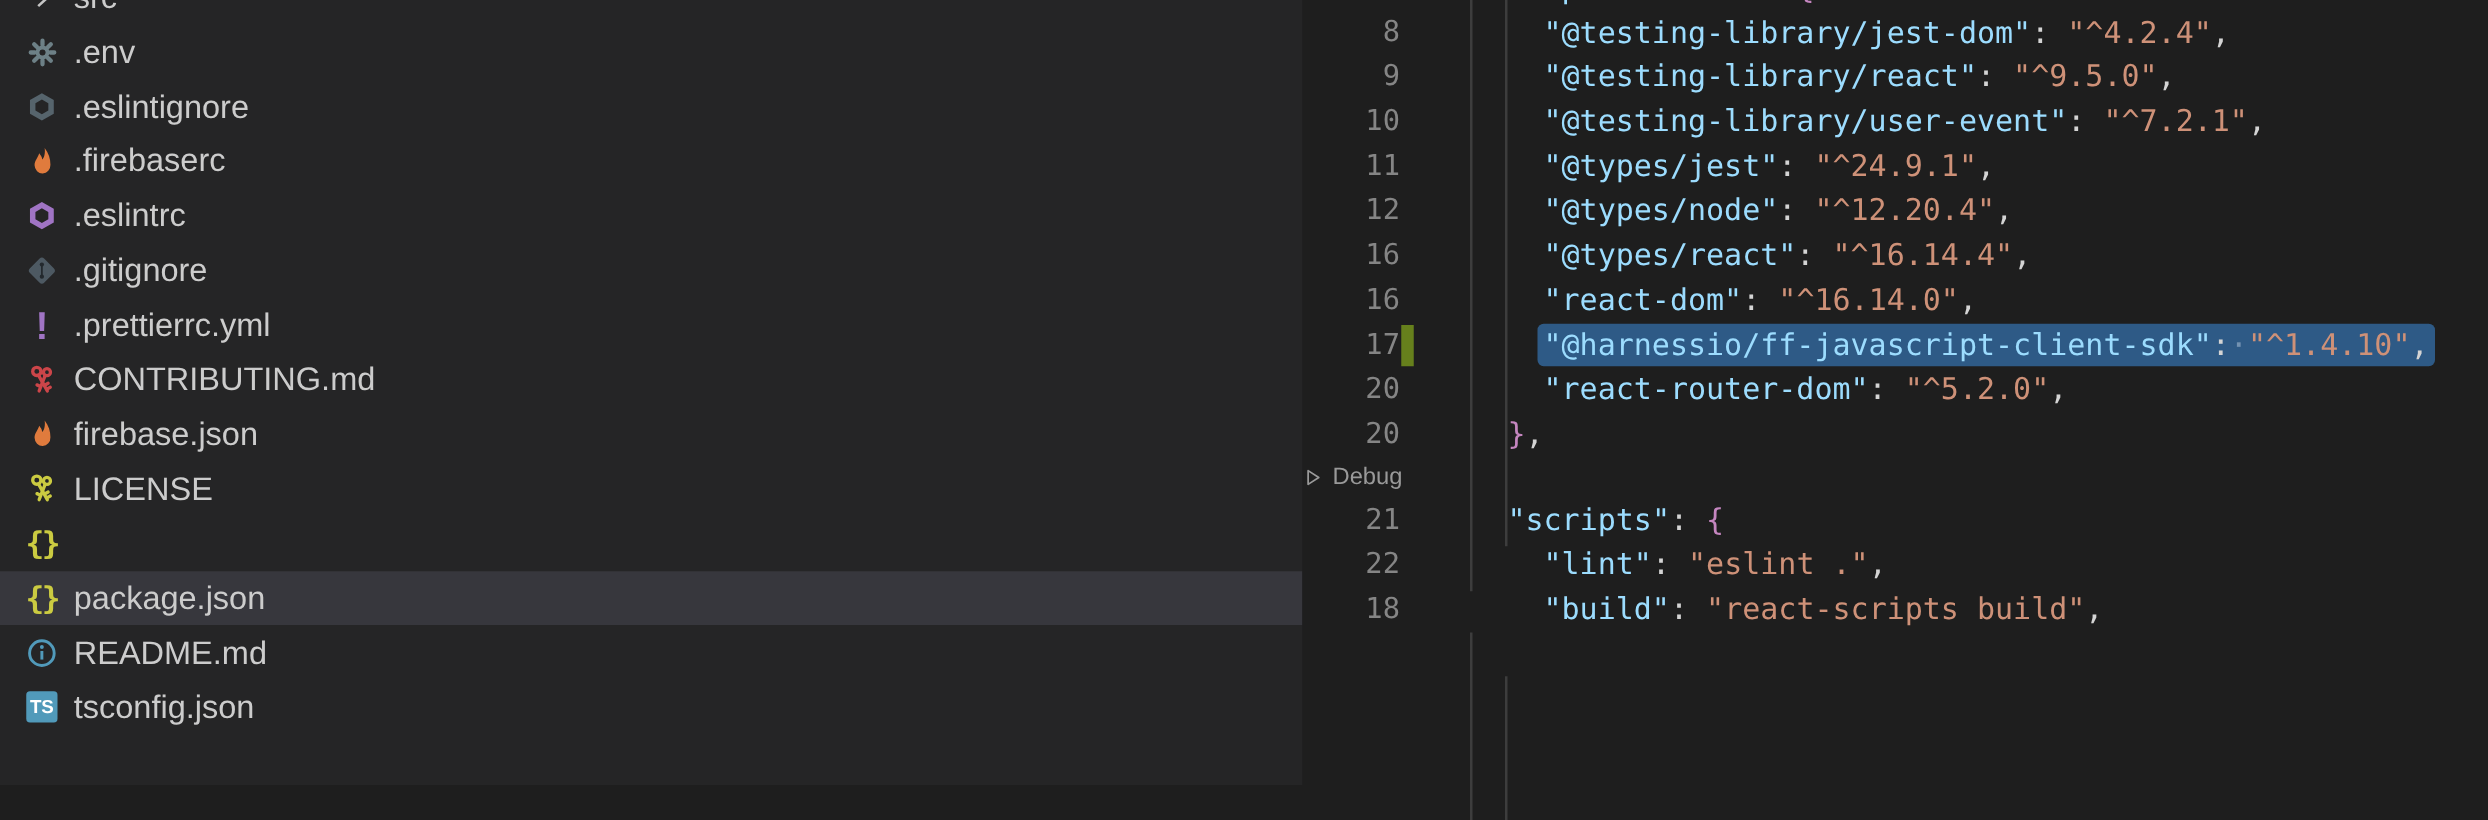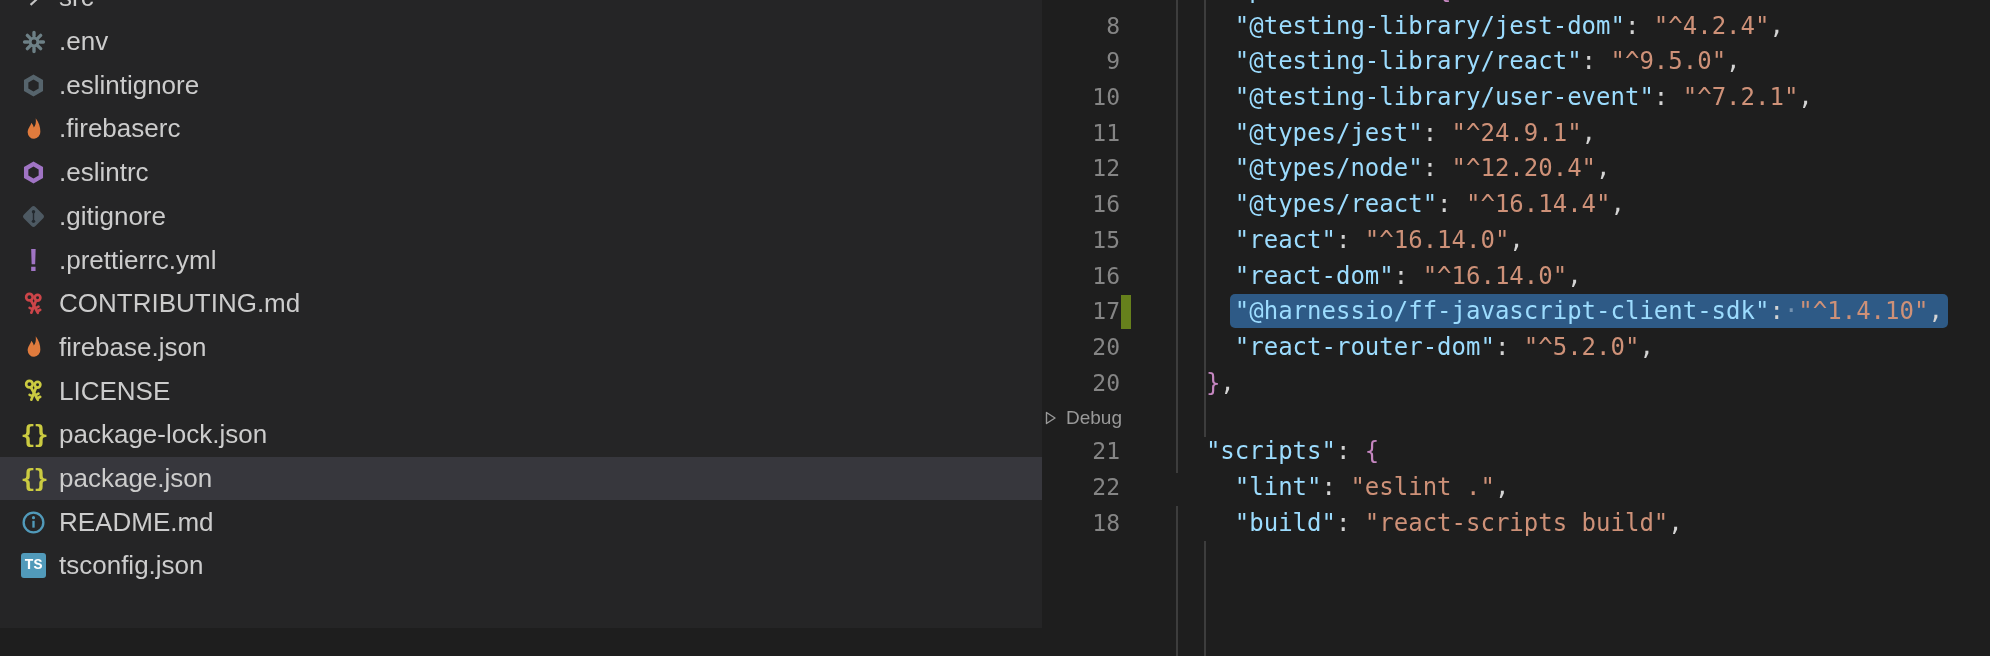--- a/index.html
+++ b/index.html
@@ -11,21 +11,21 @@
   
   .sidebar{position:absolute;left:0;top:0;width:1042px;height:628px;background:#252526;overflow:hidden;}
   .sidebar-rows{position:absolute;top:-24px;left:0;right:0;}
   .srow{position:relative;height:43.71px;display:flex;align-items:center;color:#cccccc;font-size:26px;cursor:pointer;}
   .srow.selected{background:#37373d;}
   .ficon{width:27px;height:27px;margin-left:20px;display:flex;align-items:center;justify-content:center;flex:none;}
   .fname{margin-left:12px;white-space:nowrap;}
   .glyph-braces{font-family:"DejaVu Sans Mono","Liberation Mono",monospace;font-weight:bold;font-size:25px;letter-spacing:-2px;line-height:1;}
   .glyph-exclaim{font-weight:bold;font-size:31px;line-height:1;font-family:"Liberation Sans",sans-serif;}
   .glyph-ts{width:25px;height:25px;border-radius:3px;display:flex;align-items:center;justify-content:center;
-    color:#ffffff;font-size:15px;font-weight:bold;font-family:Liberation Mono, monospace;}
+    color:#ffffff;font-size:15px;font-weight:bold;font-family:Liberation Sans, sans-serif;}
   
   .editor{position:absolute;left:1042px;top:0;width:948px;height:656px;background:#1e1e1e;overflow:hidden;}
   .guide{position:absolute;width:2px;background:#3d3d3d;z-index:0;}
   .code-rows{position:absolute;top:-27px;left:0;right:0;z-index:1;}
   .cline{position:relative;height:35.7px;line-height:35.7px;
     font-family:"DejaVu Sans Mono","Liberation Mono",monospace;font-size:24px;white-space:pre;}
   .ln{position:absolute;left:0;top:0;width:78px;text-align:right;color:#858585;font-size:23px;}
   .gitbar{position:absolute;left:79px;top:1px;bottom:1px;width:10px;background:#66801c;}
   .ct{position:absolute;left:135px;top:0;}
   .tk-key{color:#9cdcfe}
@@ -140,21 +140,20 @@
               <path d="M9.7 5.6 L6.6 13.6 M7.3 11.3 l-1.8 -0.8"></path>
             </g>
           </svg>
         </span>
         <span class="fname">LICENSE</span>
       </div>
       <div class="srow">
         <span class="ficon">
           <span class="glyph-braces" style="color:#cbcb41">{}</span>
         </span>
-        <span class="fname">package-lock.json</span>
       </div>
       <div class="srow selected">
         <span class="ficon">
           <span class="glyph-braces" style="color:#cbcb41">{}</span>
         </span>
         <span class="fname">package.json</span>
       </div>
       <div class="srow">
         <span class="ficon">
           <svg width="25" height="25" viewBox="0 0 16 16">
@@ -180,21 +179,20 @@
   <div class="guide" style="left:162px;top:0;height:437px;"></div>
   <div class="guide" style="left:162px;top:541px;height:115px;"></div>
   <div class="code-rows" id="code-rows">
       <div class="cline"><span class="ln"></span><span class="ct"><span class="tk tk-ws">  </span><span class="tk tk-key">"dependencies"</span><span class="tk tk-punc">: </span><span class="tk tk-brace">{</span></span></div>
       <div class="cline"><span class="ln">8</span><span class="ct"><span class="tk tk-ws">    </span><span class="tk tk-key">"@testing-library/jest-dom"</span><span class="tk tk-punc">: </span><span class="tk tk-str">"^4.2.4"</span><span class="tk tk-punc">,</span></span></div>
       <div class="cline"><span class="ln">9</span><span class="ct"><span class="tk tk-ws">    </span><span class="tk tk-key">"@testing-library/react"</span><span class="tk tk-punc">: </span><span class="tk tk-str">"^9.5.0"</span><span class="tk tk-punc">,</span></span></div>
       <div class="cline"><span class="ln">10</span><span class="ct"><span class="tk tk-ws">    </span><span class="tk tk-key">"@testing-library/user-event"</span><span class="tk tk-punc">: </span><span class="tk tk-str">"^7.2.1"</span><span class="tk tk-punc">,</span></span></div>
       <div class="cline"><span class="ln">11</span><span class="ct"><span class="tk tk-ws">    </span><span class="tk tk-key">"@types/jest"</span><span class="tk tk-punc">: </span><span class="tk tk-str">"^24.9.1"</span><span class="tk tk-punc">,</span></span></div>
       <div class="cline"><span class="ln">12</span><span class="ct"><span class="tk tk-ws">    </span><span class="tk tk-key">"@types/node"</span><span class="tk tk-punc">: </span><span class="tk tk-str">"^12.20.4"</span><span class="tk tk-punc">,</span></span></div>
       <div class="cline"><span class="ln">16</span><span class="ct"><span class="tk tk-ws">    </span><span class="tk tk-key">"@types/react"</span><span class="tk tk-punc">: </span><span class="tk tk-str">"^16.14.4"</span><span class="tk tk-punc">,</span></span></div>
-      <div class="cline"><span class="ln">15</span><span class="ct"><span class="tk tk-ws">    </span><span class="tk tk-key">"react"</span><span class="tk tk-punc">: </span><span class="tk tk-str">"^16.14.0"</span><span class="tk tk-punc">,</span></span></div>
       <div class="cline"><span class="ln">16</span><span class="ct"><span class="tk tk-ws">    </span><span class="tk tk-key">"react-dom"</span><span class="tk tk-punc">: </span><span class="tk tk-str">"^16.14.0"</span><span class="tk tk-punc">,</span></span></div>
       <div class="cline"><span class="ln">17</span><span class="gitbar"></span><span class="ct"><span class="tk tk-ws">    </span><span class="sel"><span class="tk tk-key">"@harnessio/ff-javascript-client-sdk"</span><span class="tk tk-punc">:</span><span class="tk tk-wsdot">·</span><span class="tk tk-str">"^1.4.10"</span><span class="tk tk-punc">,</span></span></span></div>
       <div class="cline"><span class="ln">20</span><span class="ct"><span class="tk tk-ws">    </span><span class="tk tk-key">"react-router-dom"</span><span class="tk tk-punc">: </span><span class="tk tk-str">"^5.2.0"</span><span class="tk tk-punc">,</span></span></div>
       <div class="cline"><span class="ln">20</span><span class="ct"><span class="tk tk-ws">  </span><span class="tk tk-brace">}</span><span class="tk tk-punc">,</span></span></div>
       <div class="lens">
         <span style="display: flex;">
           <svg width="16" height="16" viewBox="0 0 16 16">
             <path d="M4.5 2.5 L13 8 L4.5 13.5 Z" fill="none" stroke="#999999" stroke-width="1.4" stroke-linejoin="round"></path>
           </svg>
         </span>

